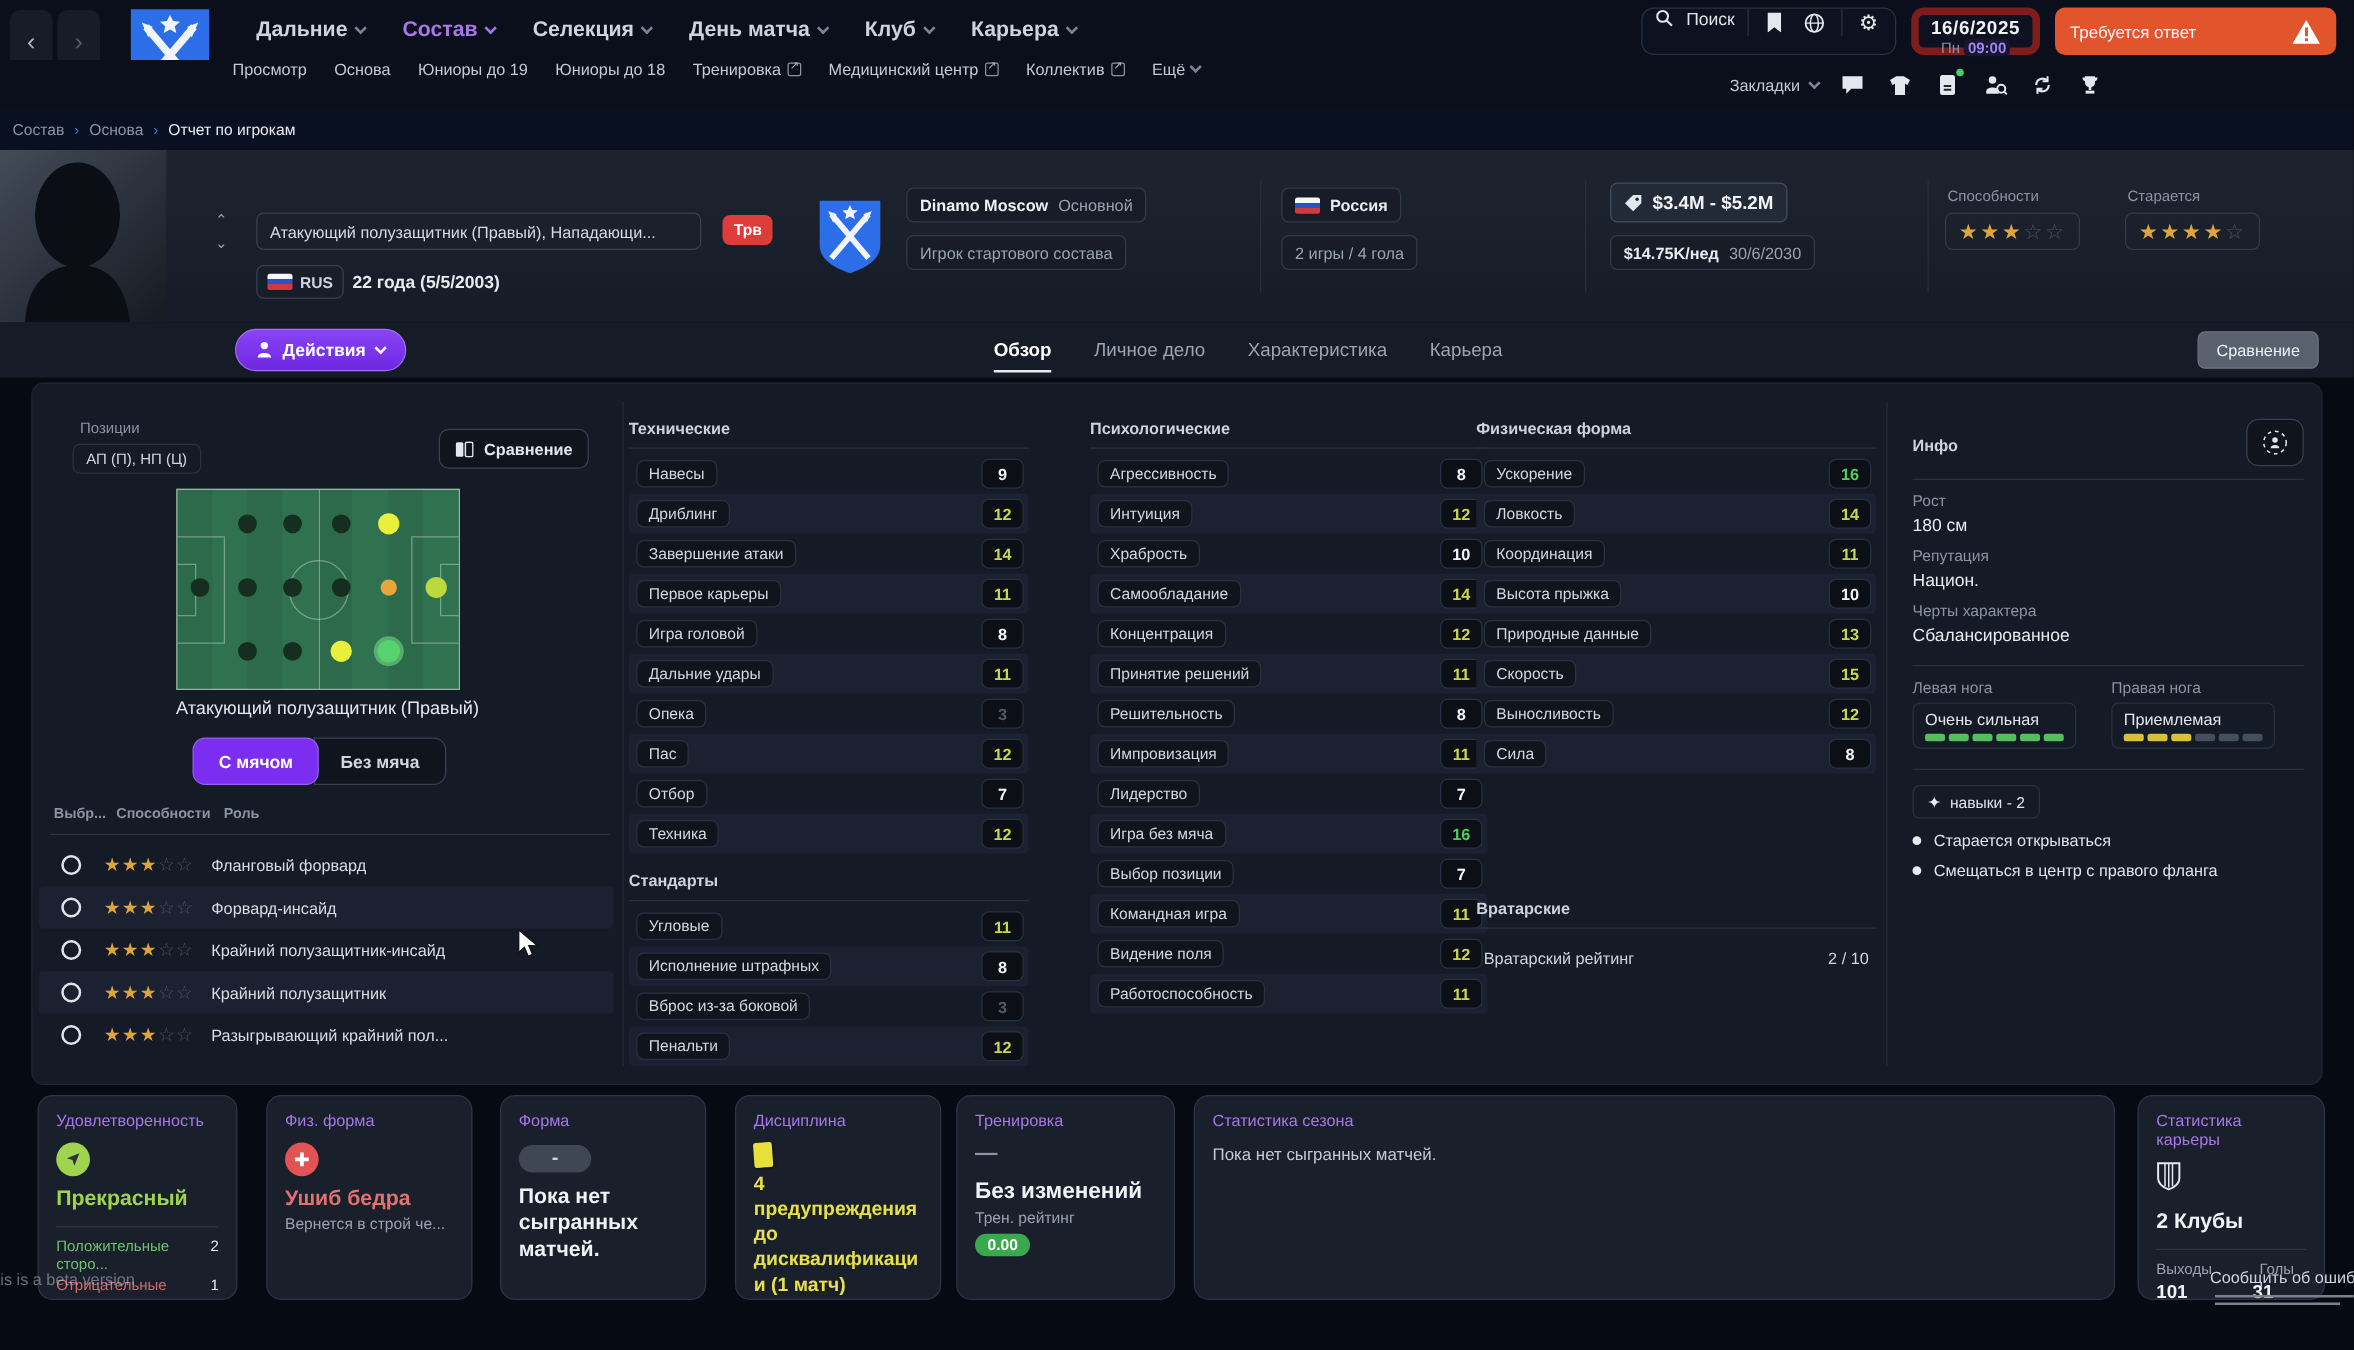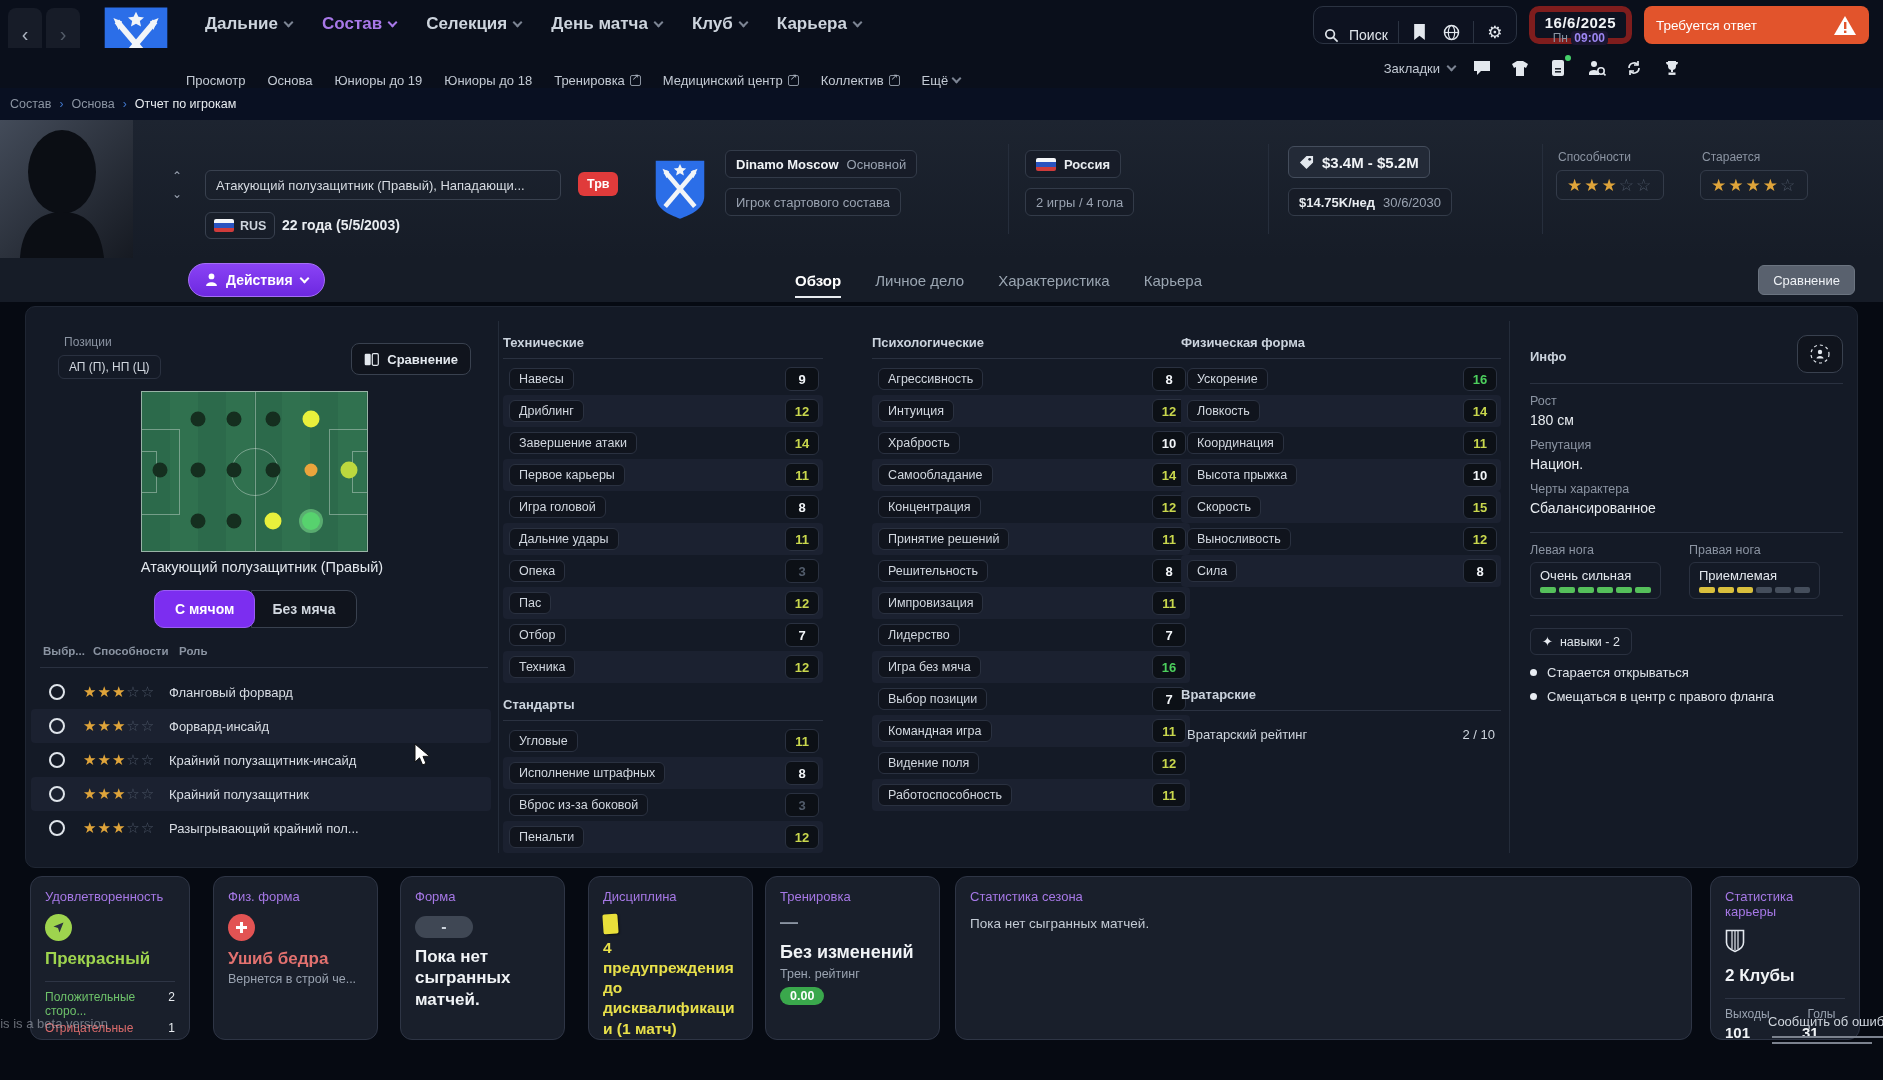--- a/index.html
+++ b/index.html
@@ -14,27 +14,27 @@
   .navbtn { width:34px; height:52px; border-radius:8px; background:#2a303b66; color:#aeb6c2;
     font-size:20px; display:flex; align-items:center; justify-content:center; cursor:default; }
   .navbtn.dim { color:#555d6a; }
   .crest-big { position:absolute; left:100px; top:4px; }
   #nav-main { position:absolute; left:205px; top:0; height:48px; display:flex; align-items:center; gap:30px; }
   .mnav { display:flex; align-items:center; gap:7px; font-size:17px; font-weight:bold; color:#cdd4dd; }
   .mnav.active { color:#a878e8; }
   .chev { width:7px; height:7px; border-right:2px solid #7c8493; border-bottom:2px solid #7c8493;
     transform:rotate(45deg); margin-top:-4px; }
   .mnav.active .chev { border-color:#a878e8; }
-  #nav-sub { position:absolute; left:186px; top:0; height:40px; display:flex; align-items:flex-end; gap:22px; }
+  #nav-sub { position:absolute; left:186px; top:0; height:40px; display:flex; align-items:flex-start; gap:22px; }
   .snav { display:flex; align-items:center; gap:5px; font-size:13px; color:#c3cad4; }
   .extlink { width:11px; height:11px; border:1px solid #8a93a0; border-radius:2px; position:relative; }
   .extlink:after { content:"↗"; position:absolute; left:1px; top:-4px; font-size:9px; color:#aab2bf; }
 
   .top-right { position:absolute; right:14px; top:6px; display:flex; align-items:center; gap:12px; }
-  .search-group { display:flex; align-items:flex-end; height:38px; border:1px solid #2b3342;
+  .search-group { display:flex; align-items:flex-start; height:38px; border:1px solid #2b3342;
     border-radius:10px; padding:0 10px; gap:10px; background:#0d1220; }
   .sg-sep { width:1px; height:22px; background:#2b3342; }
   .search-lab { font-size:14px; color:#dfe4ea; }
   .datetime { height:38px; border:6px solid #7f1d1d; border-radius:10px; padding:2px 10px;
     text-align:center; background:#0d1220; }
   .dt-date { font-size:15px; font-weight:bold; color:#f0f3f6; letter-spacing:.5px; }
   .dt-sub { font-size:12px; color:#8b94a2; }
   .dt-time { color:#9c86f2; font-weight:bold; background:#1a1630; border-radius:4px; padding:0 3px; }
   .alert-btn { height:38px; min-width:225px; background:#e2542c; border:none; border-radius:8px;
     color:#fff; font-size:13.5px; display:flex; align-items:center; justify-content:space-between;
@@ -673,20 +673,24 @@
             <span class="attr-value v-good">14</span>
           </div>
           <div class="attr-row">
             <span class="attr-label">Координация</span>
             <span class="attr-value v-good">11</span>
           </div>
           <div class="attr-row striped">
             <span class="attr-label">Высота прыжка</span>
             <span class="attr-value v-mid">10</span>
           </div>
+          <div class="attr-row">
+            <span class="attr-label">Природные данные</span>
+            <span class="attr-value v-good">13</span>
+          </div>
           <div class="attr-row striped">
             <span class="attr-label">Скорость</span>
             <span class="attr-value v-good">15</span>
           </div>
           <div class="attr-row">
             <span class="attr-label">Выносливость</span>
             <span class="attr-value v-good">12</span>
           </div>
           <div class="attr-row striped">
             <span class="attr-label">Сила</span>

